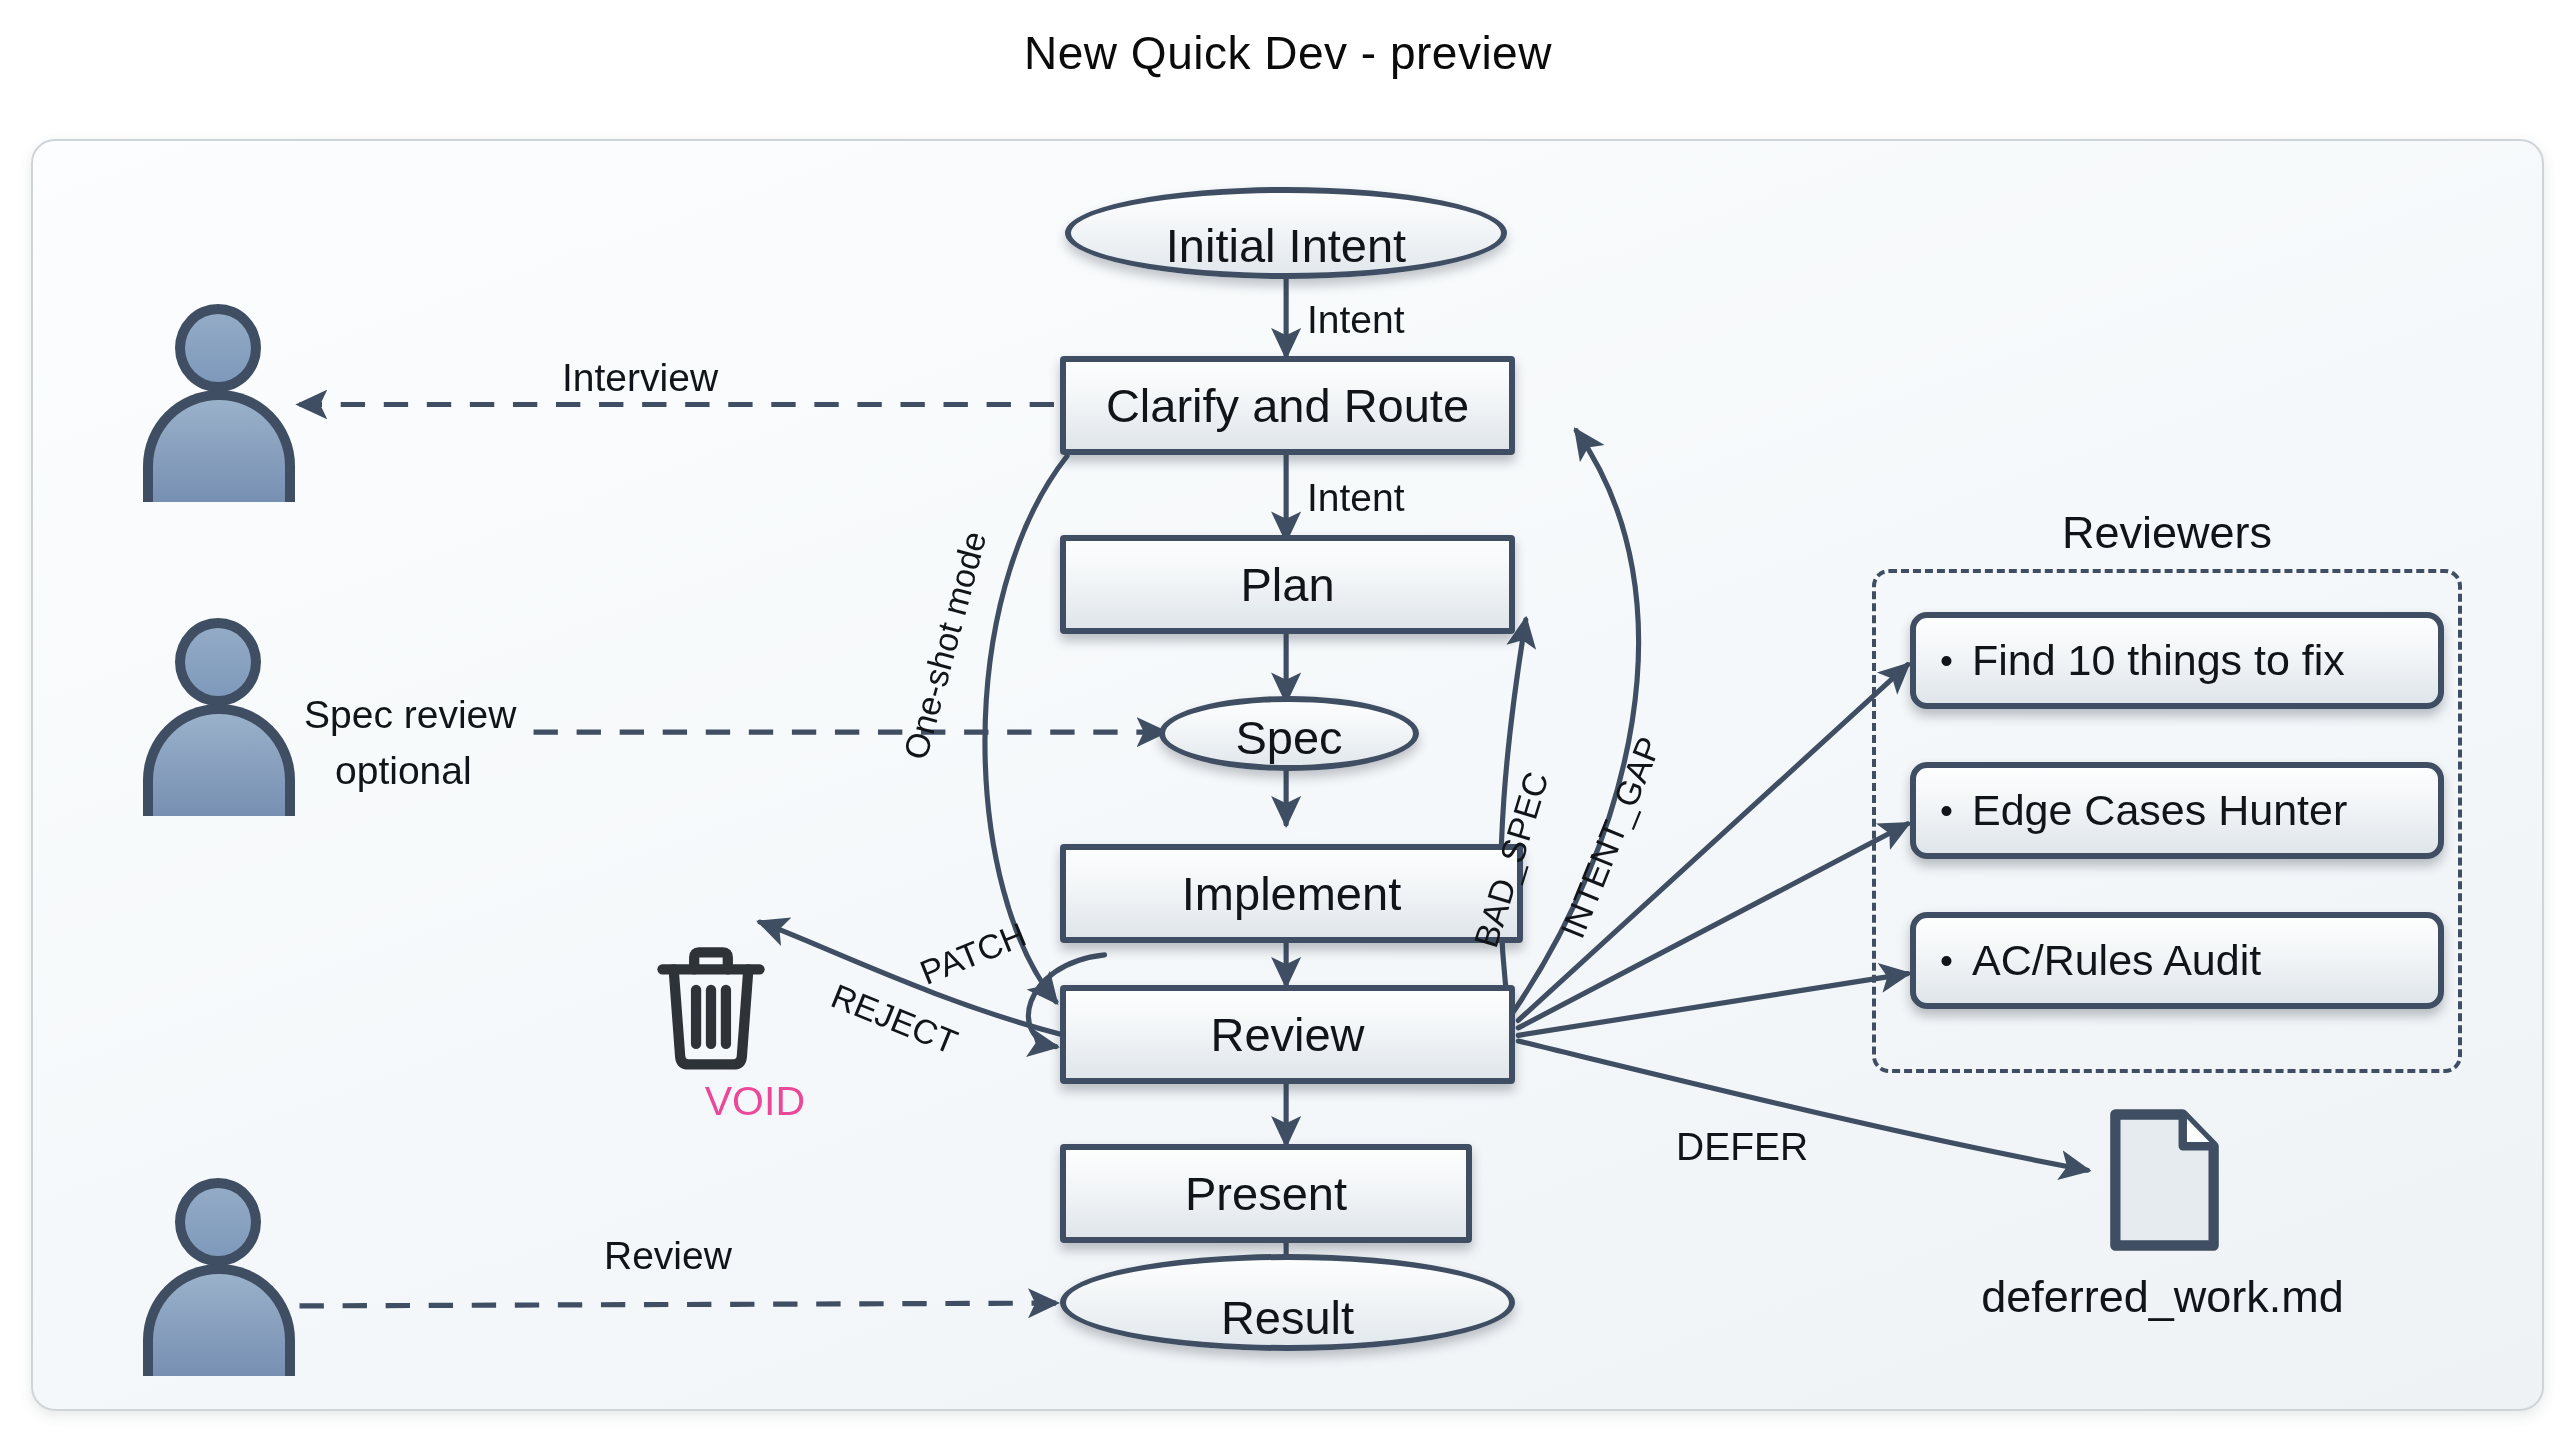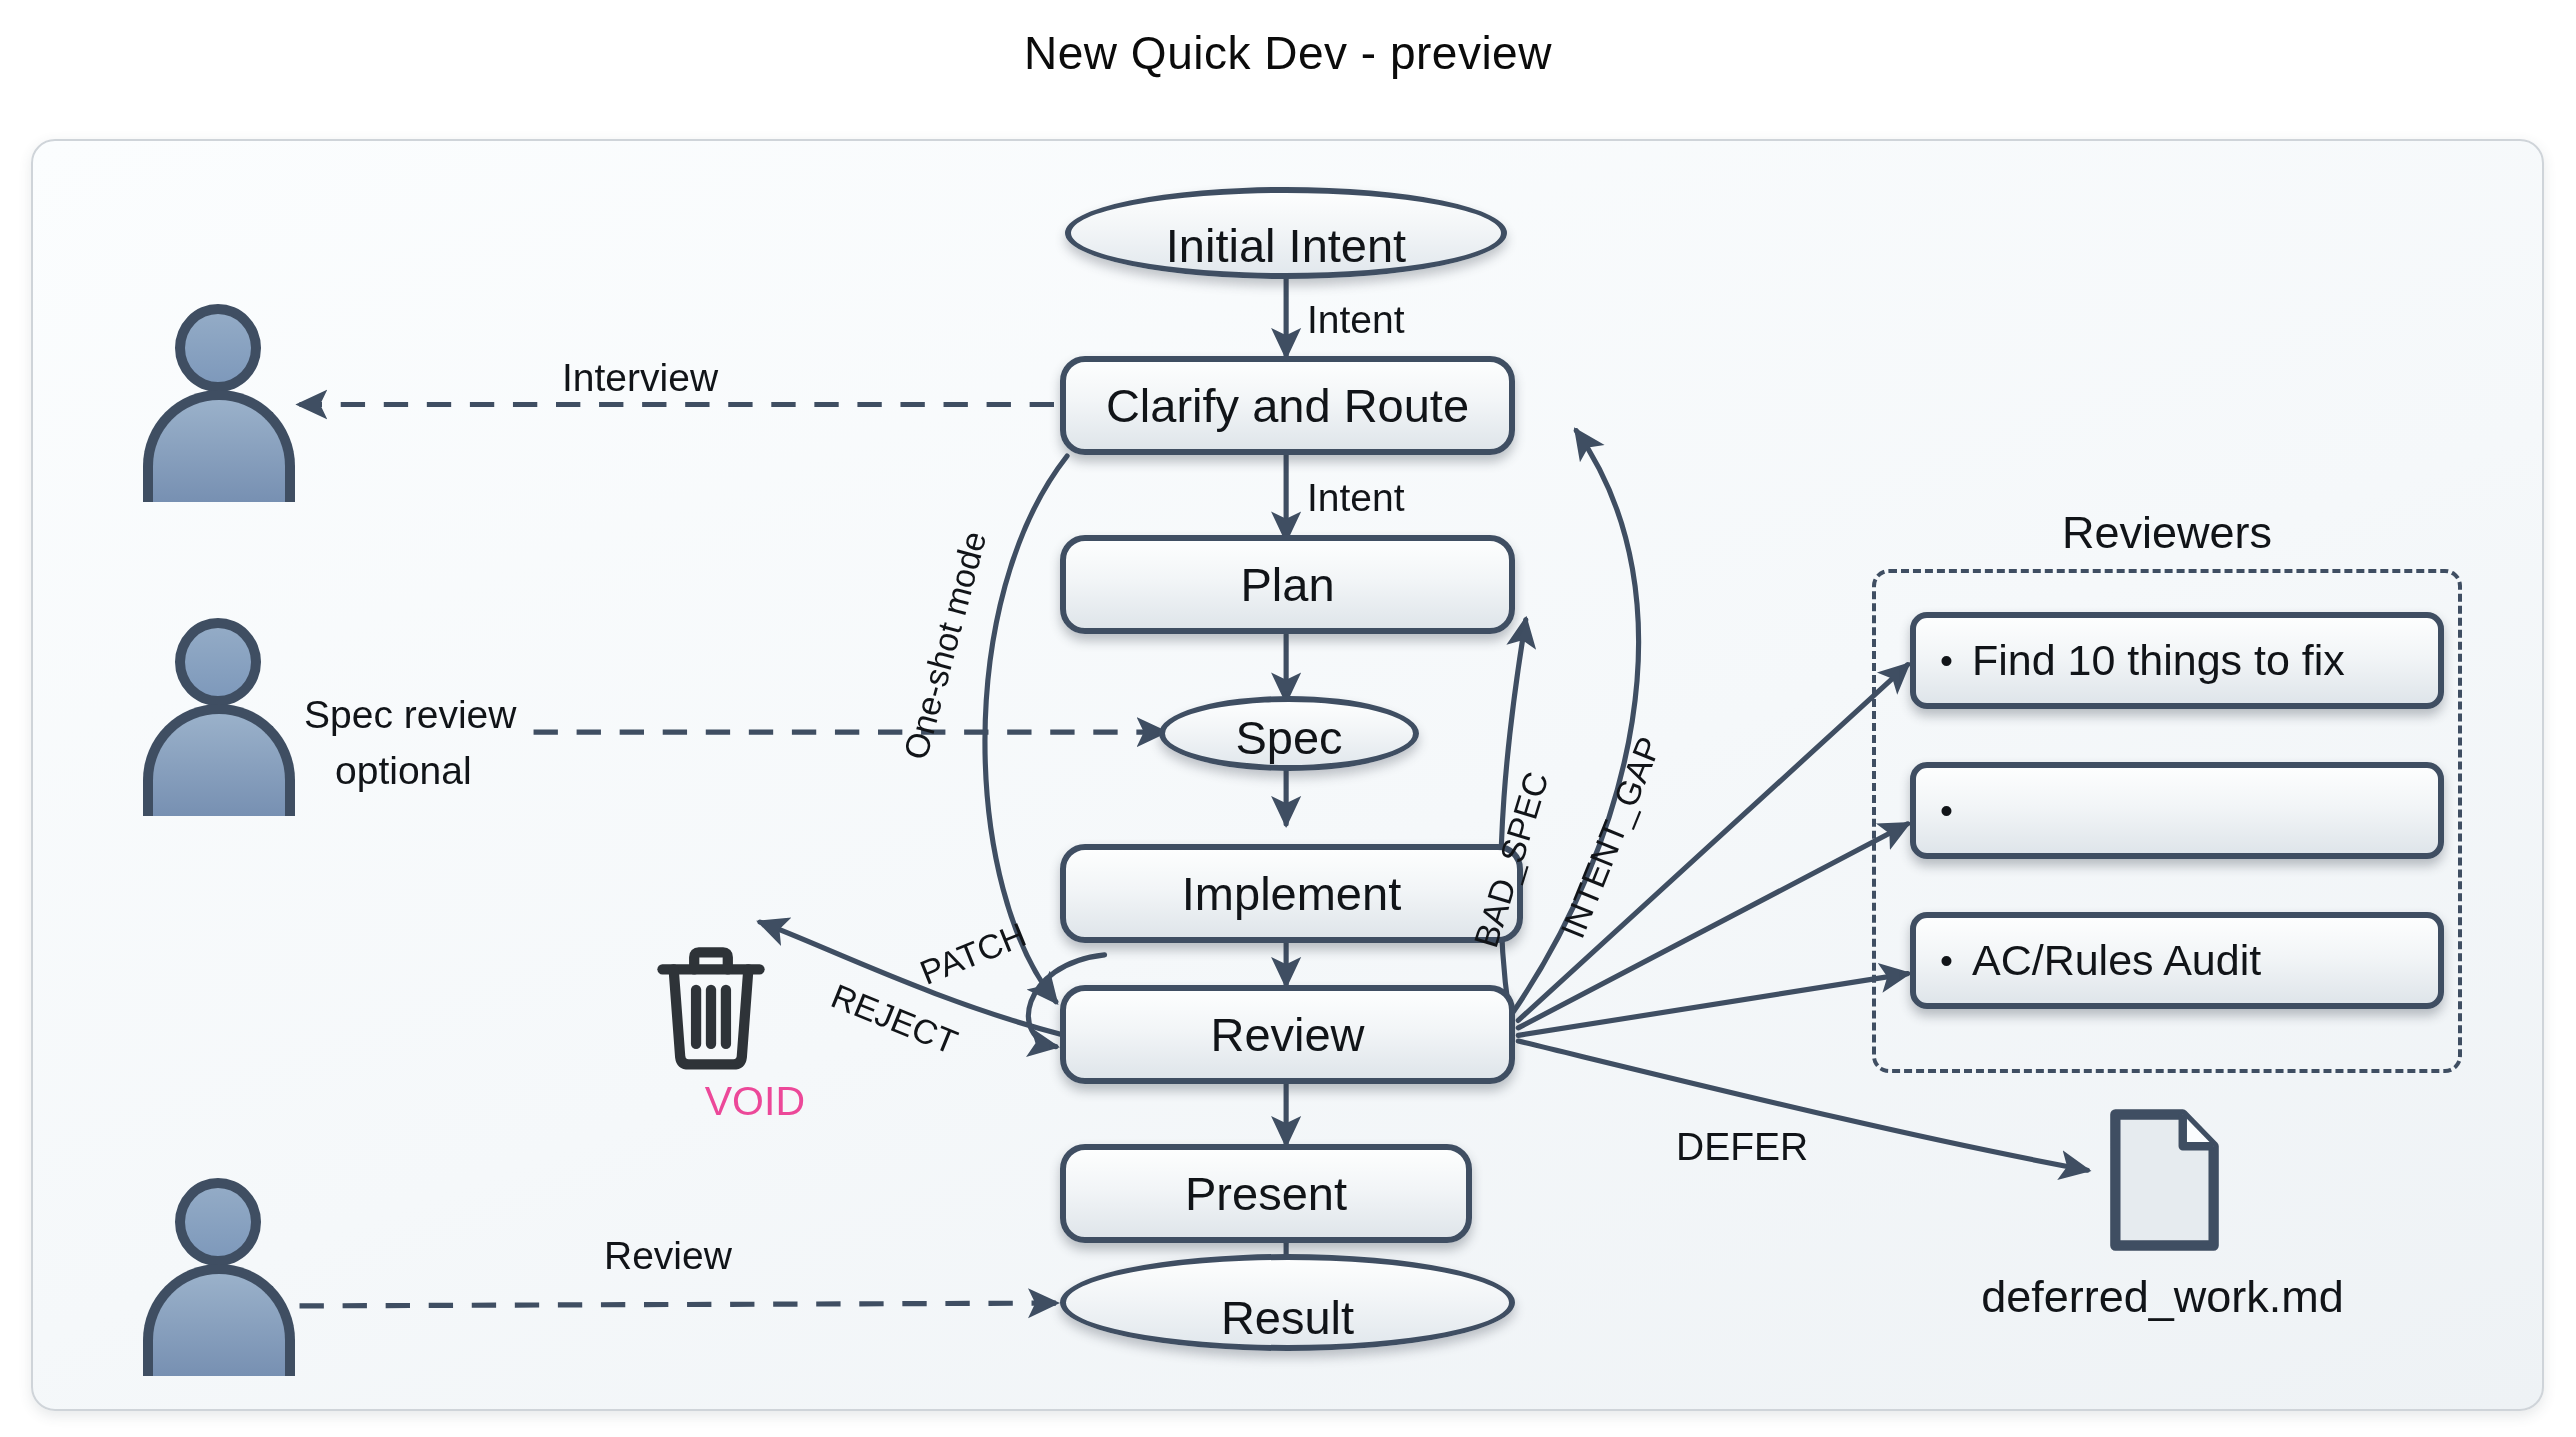--- a/index.html
+++ b/index.html
@@ -47,21 +47,21 @@
     width: 2576px;
     height: 1438px;
     pointer-events: none;
   }
 
   
   .node-box {
     position: absolute;
     box-sizing: border-box;
     border: 6.6px solid #3f4e62;
-    border-radius: 25px;
+    border-radius: 4px;
     background: linear-gradient(180deg, #fdfefe 0%, #f2f5f7 45%, #dfe5ea 100%);
     box-shadow: 0 6.6px 10.3px rgba(45,55,70,0.30);
     display: flex;
     align-items: center;
     justify-content: center;
     color: #111418;
     font-size: 47px;
     white-space: nowrap;
   }
 
@@ -301,20 +301,21 @@
 <div id="reviewers-group-label">Reviewers</div>
 <div id="reviewers-group"></div>
 
 <div class="reviewer-box" style="left:1910px; top:612px; width:534px; height:97px;">
   <span class="reviewer-bullet">•</span>
   <span>Find 10 things to fix</span>
 </div>
 
 <div class="reviewer-box" style="left:1910px; top:762px; width:534px; height:97px;">
   <span class="reviewer-bullet">•</span>
+  <span>Edge Cases Hunter</span>
 </div>
 
 <div class="reviewer-box" style="left:1910px; top:912px; width:534px; height:97px;">
   <span class="reviewer-bullet">•</span>
   <span>AC/Rules Audit</span>
 </div>
 
 <div class="actor" style="left:139px; top:304px;">
   <div class="actor-head"></div>
   <div class="actor-body"></div>

